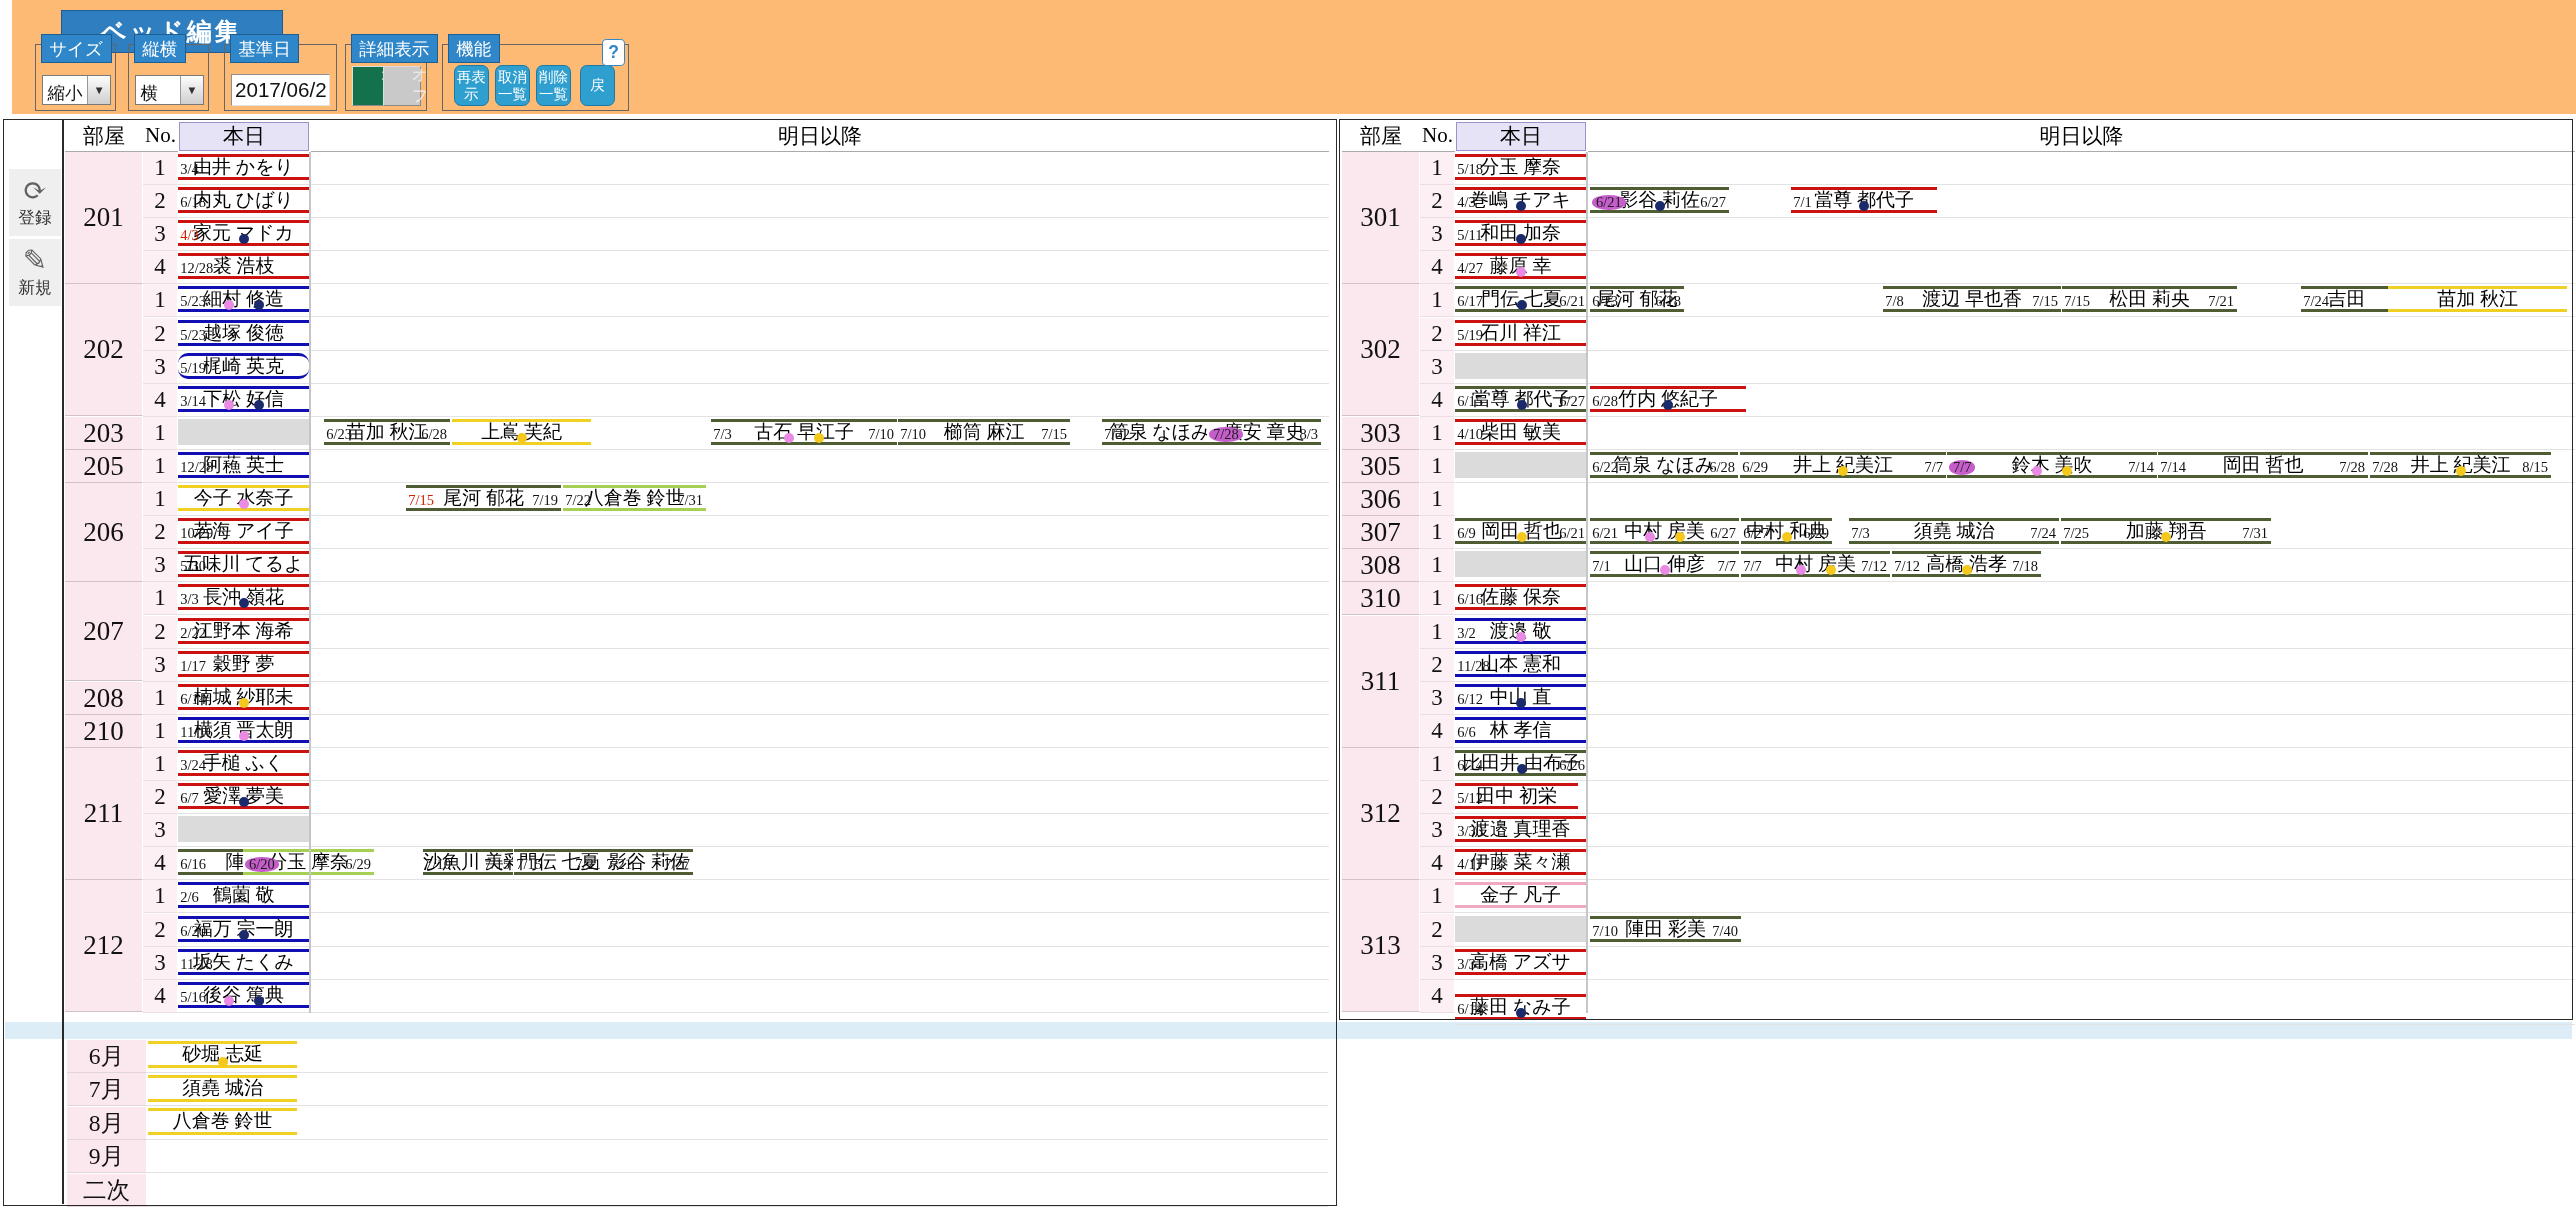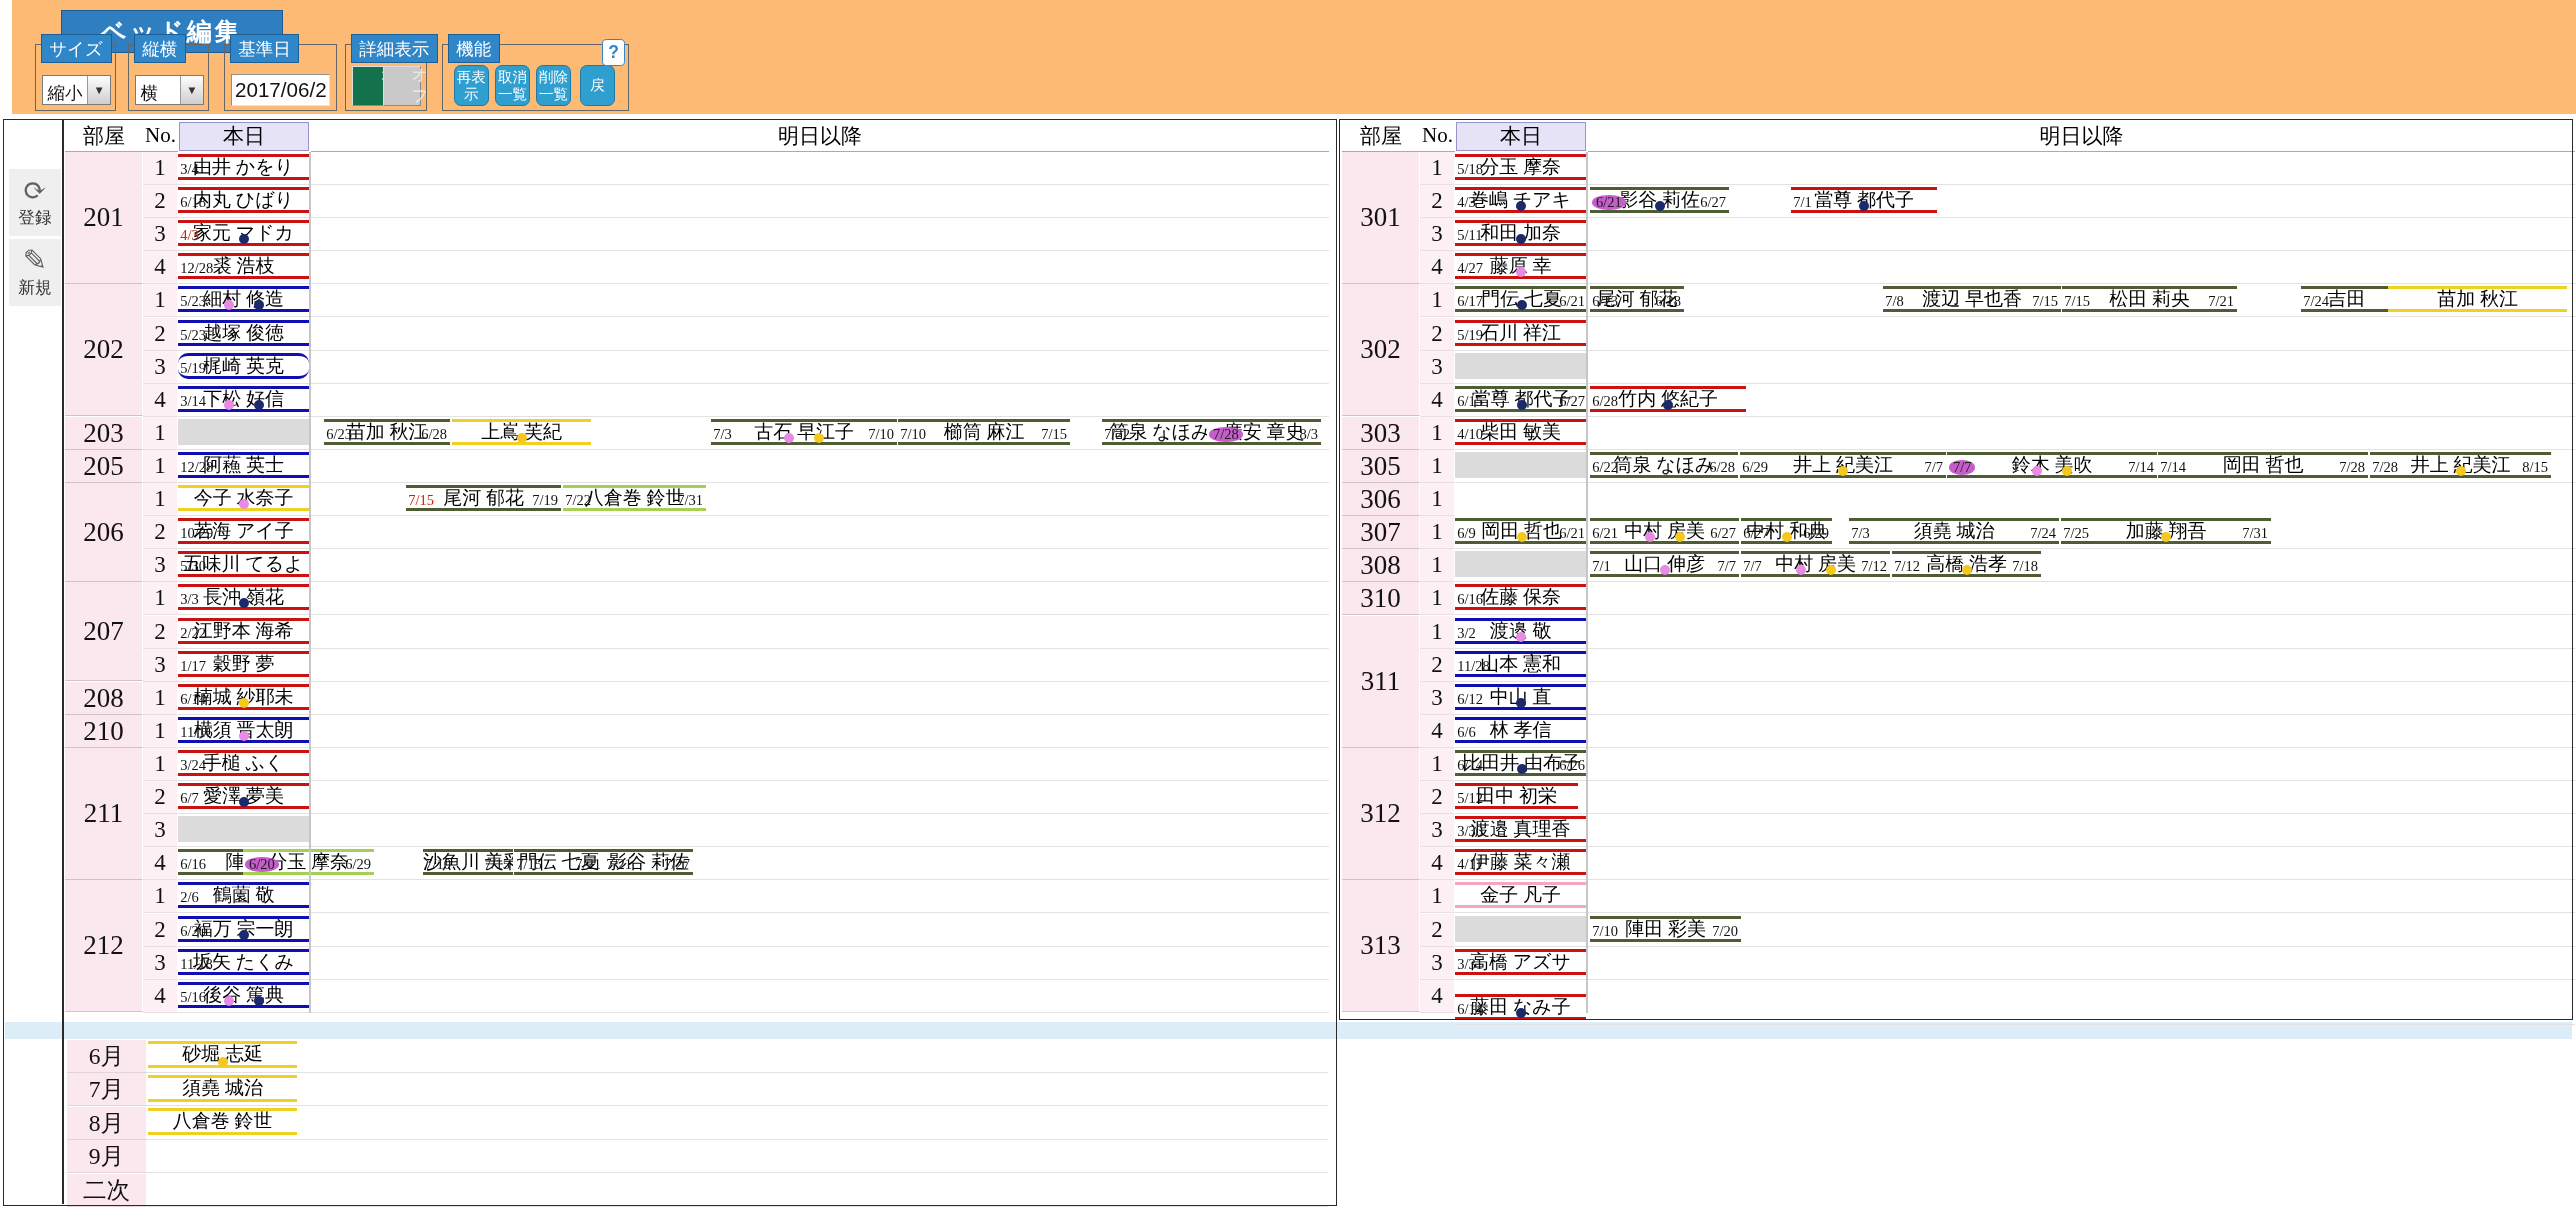--- a/index.html
+++ b/index.html
@@ -752,21 +752,21 @@
           <div class="cell" style="width: 131px; height: 26px; border-top: 3px solid rgb(240, 169, 192); border-bottom: 3px solid rgb(240, 169, 192);">
             <span class="p-name">金子 凡子</span>
           </div>
         </div>
         <div class="no-cell" style="left: 78px; top: 794px; width: 35px; height: 33px;">2</div>
         <div class="row-canvas" style="left: 113px; top: 794px; width: 1120px; height: 33px;">
           <div class="cell vacant" style="width: 131px; height: 26px;"></div>
           <div class="bar" style="left: 135px; width: 151px; height: 26px; border-top: 3px solid rgb(79, 93, 53); border-bottom: 3px solid rgb(79, 93, 53); z-index: 3;">
             <span class="p-name">陣田 彩美</span>
             <span class="p-date">7/10</span>
-            <span class="p-date end">7/20</span>
+            <span class="p-date end">7/40</span>
           </div>
         </div>
         <div class="no-cell" style="left: 78px; top: 827px; width: 35px; height: 33px;">3</div>
         <div class="row-canvas" style="left: 113px; top: 827px; width: 1120px; height: 33px;">
           <div class="cell" style="width: 131px; height: 26px; border-top: 3px solid rgb(204, 17, 17); border-bottom: 3px solid rgb(204, 17, 17);">
             <span class="p-name">高橋 アズサ</span>
             <span class="p-date">3/31</span>
           </div>
         </div>
         <div class="no-cell" style="left: 78px; top: 860px; width: 35px; height: 33px;">4</div>

